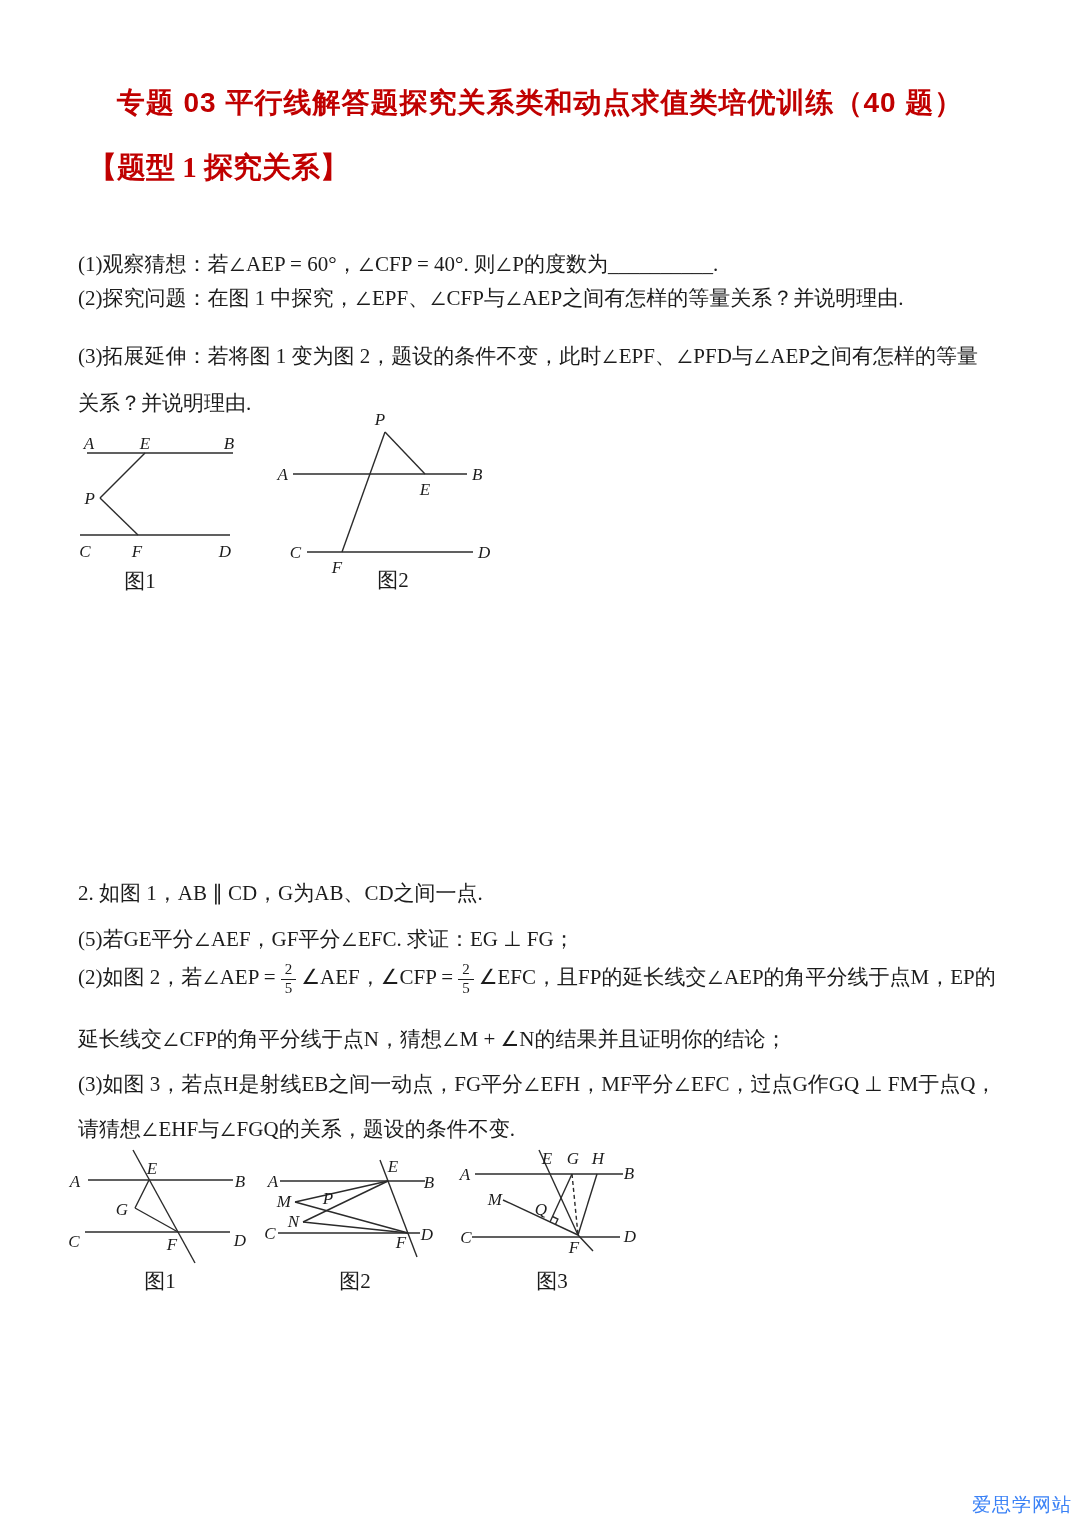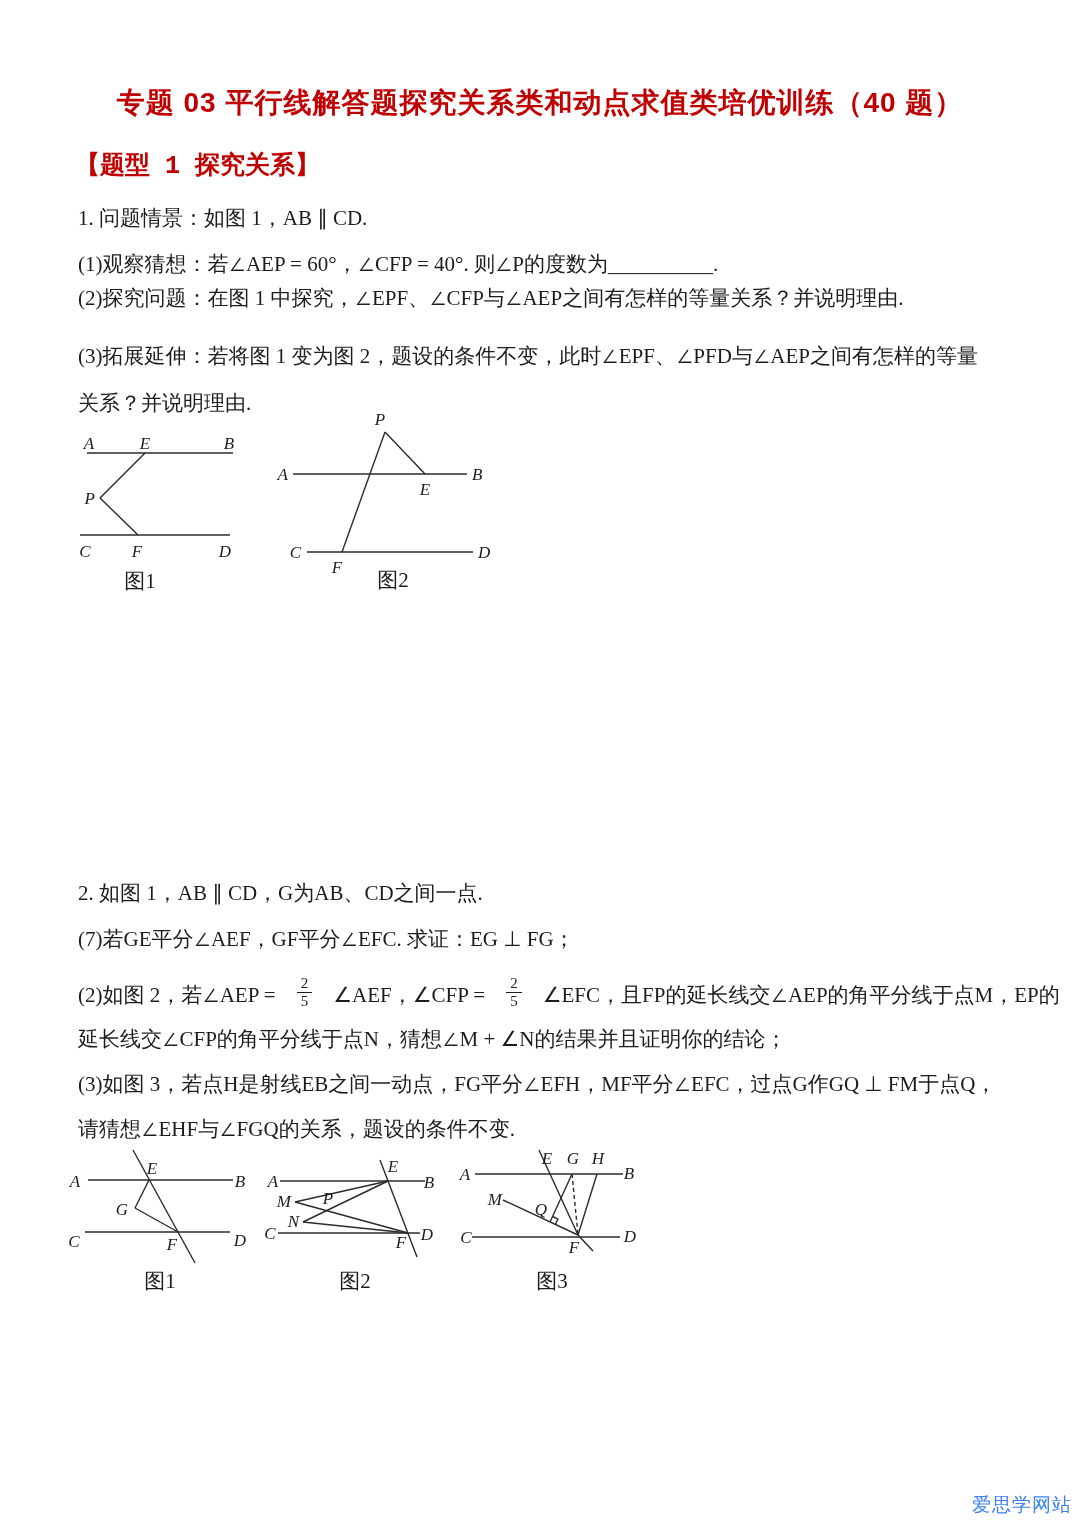--- a/index.html
+++ b/index.html
@@ -12,31 +12,31 @@
     overflow:hidden;
   }
   .doc-title{
     position:absolute;top:84px;left:0;width:100%;
     text-align:center;
     font-family:"Liberation Sans", sans-serif;
     font-weight:bold;font-size:28px;
     letter-spacing:1px;
   }
   .section-header{
-    position:absolute;left:75px;top:148px;
-    font-family:Liberation Mono, monospace;
-    font-weight:bold;font-size:25px;
+    position:absolute;left:88px;top:148px;
+    font-family:Liberation Serif, serif;
+    font-weight:bold;font-size:29px;
   }
   .tline{
     position:absolute;left:78px;
     font-size:21px;line-height:30px;
     white-space:nowrap;
   }
   .fracline{
-    display:flex;align-items:flex-end;gap:19px;
+    display:flex;align-items:flex-start;gap:3px;
   }
   .frac{
     display:inline-flex;flex-direction:column;align-items:center;
     font-size:15px;line-height:1.05;vertical-align:middle;
     margin:0 2px;
   }
   .frac .num{border-bottom:1.2px solid #1c1c1c;padding:0 4px 1px;}
   .frac .den{padding-top:1px;}
   svg{position:absolute;overflow:visible;}
   svg line, svg polyline{stroke:#2b2b2b;stroke-width:1.4;fill:none;}
@@ -55,21 +55,20 @@
 </style>
 </head>
 <body>
 
 <div class="page">
 
   <div class="doc-title" style="color: rgb(192, 0, 0);">专题 03 平行线解答题探究关系类和动点求值类培优训练（40 题）</div>
 
   <div class="section-header" style="color: rgb(192, 0, 0);">【题型 1 探究关系】</div>
 
-  <div class="tline" style="top:203px">1. 问题情景：如图 1，AB ∥ CD.</div>
   <div class="tline" style="top:249px">(1)观察猜想：若∠AEP = 60°，∠CFP = 40°. 则∠P的度数为__________.</div>
   <div class="tline" style="top:283px">(2)探究问题：在图 1 中探究，∠EPF、∠CFP与∠AEP之间有怎样的等量关系？并说明理由.</div>
   <div class="tline" style="top:341px">(3)拓展延伸：若将图 1 变为图 2，题设的条件不变，此时∠EPF、∠PFD与∠AEP之间有怎样的等量</div>
   <div class="tline" style="top:388px">关系？并说明理由.</div>
 
   <svg style="left:65px;top:418px" width="200" height="190">
     <line x1="22" y1="35" x2="168" y2="35"></line>
     <line x1="80" y1="35" x2="35" y2="80"></line>
     <line x1="35" y1="80" x2="73" y2="117"></line>
     <line x1="15" y1="117" x2="165" y2="117"></line>
@@ -92,21 +91,21 @@
     <text class="ptlabel" x="20" y="75" text-anchor="end">A</text>
     <text class="ptlabel" x="157" y="90" text-anchor="middle">E</text>
     <text class="ptlabel" x="204" y="75" text-anchor="start">B</text>
     <text class="ptlabel" x="33" y="153" text-anchor="end">C</text>
     <text class="ptlabel" x="69" y="168" text-anchor="middle">F</text>
     <text class="ptlabel" x="210" y="153" text-anchor="start">D</text>
     <text class="figcap" x="125" y="182" text-anchor="middle">图2</text>
   </svg>
 
   <div class="tline" style="top:878px">2. 如图 1，AB ∥ CD，G为AB、CD之间一点.</div>
-  <div class="tline" style="top:924px">(7)若GE平分∠AEF，GF平分∠EFC. 求证：EG ⊥ FG；</div>
+  <div class="tline" style="top:924px">(5)若GE平分∠AEF，GF平分∠EFC. 求证：EG ⊥ FG；</div>
 
   <div class="tline fracline" style="top:962px;height:48px">
     <span>(2)如图 2，若∠AEP =</span>
     <span class="frac">
       <span class="num">2</span>
       <span class="den">5</span>
     </span>
     <span>∠AEF，∠CFP =</span>
     <span class="frac">
       <span class="num">2</span>

